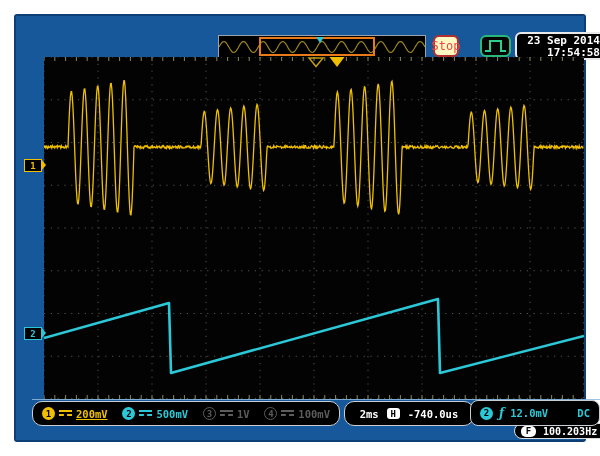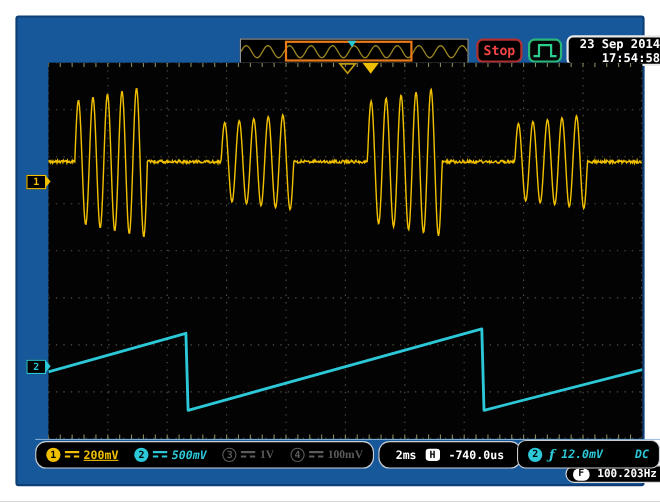--- a/index.html
+++ b/index.html
@@ -15,23 +15,23 @@
             background:#030303; }
   #screen-underline { position:absolute; left:16px; top:383px; width:568px; height:1px;
             background:#8fb8dc; opacity:.85; }
 
   
   #preview { position:absolute; left:202px; top:19px; width:208px; height:23px;
              background:#000; border:1px solid #9aa3ab; }
   #preview-marker { position:absolute; left:97px; top:1px; width:0; height:0;
              border-left:4px solid transparent; border-right:4px solid transparent;
              border-top:6px solid var(--ch2,#2cc8d8); }
-  #stop-btn { position:absolute; left:417px; top:19px; width:42px; height:22px;
-              background:#000000; border:2px solid #b32f2f; border-radius:6px;
-              color:var(--stop,#f34545); font-weight:bold; font-size:12px;
+  #stop-btn { position:absolute; left:417px; top:19px; width:26px; height:22px;
+              background:#fef9c3; border:2px solid #b32f2f; border-radius:6px;
+              color:var(--stop,#f34545); font-weight:normal; font-size:12px;
               display:flex; align-items:center; justify-content:center; }
   #trig-mode-btn { position:absolute; left:464px; top:19px; width:31px; height:22px;
               background:#050505; border:2px solid #28b87a; border-radius:6px;
               display:flex; align-items:center; justify-content:center; }
   #datetime { position:absolute; left:499px; top:16px; width:91px; height:28px;
               background:#000; border:2px solid #e9e9e9; border-radius:6px;
               color:#fff; font-size:11px; font-weight:bold; line-height:12px;
               text-align:right; padding:1px 4px 0 0; }
 
   
@@ -69,22 +69,22 @@
            flex:none; }
   .badge.b1 { background:var(--ch1,#f0c000); }
   .badge.b2 { background:var(--ch2,#2cc8d8); }
   .badge.dim { background:transparent; border:1.5px solid var(--inactive,#5a5a5a);
            color:var(--inactive,#5a5a5a); }
   .dcicon { width:13px; height:8px; border-top:2px solid currentColor; position:relative;
            flex:none; }
   .dcicon::after { content:""; position:absolute; left:0; top:2px; width:13px;
            border-top:2px dashed currentColor; }
   .c-ch1 { color:var(--ch1,#f0c000);text-decoration:underline; }
-  .c-ch2 { color:var(--ch2,#2cc8d8);font-style:italic; }
-  .c-dim { color:var(--inactive,#5a5a5a);font-family:Liberation Serif, serif; }
+  .c-ch2 { color:var(--ch2,#2cc8d8); }
+  .c-dim { color:var(--inactive,#5a5a5a); }
 
   .hpill { width:13px; height:11px; background:#fff; border-radius:3px; color:#000;
            font-size:9px; font-weight:bold; display:flex; align-items:center;
            justify-content:center; flex:none; }
   #trig-box .slope { font-family:"DejaVu Serif", serif; font-style:italic; font-size:12px; }
   #trig-box .spacer { flex:1; }
 </style>
 </head>
 <body>
 

